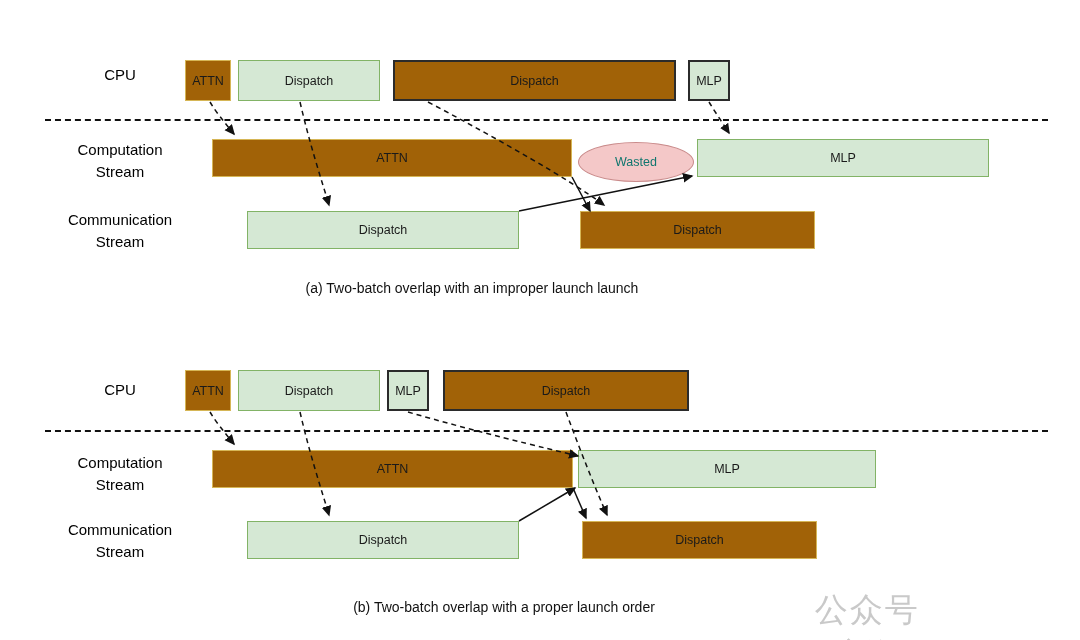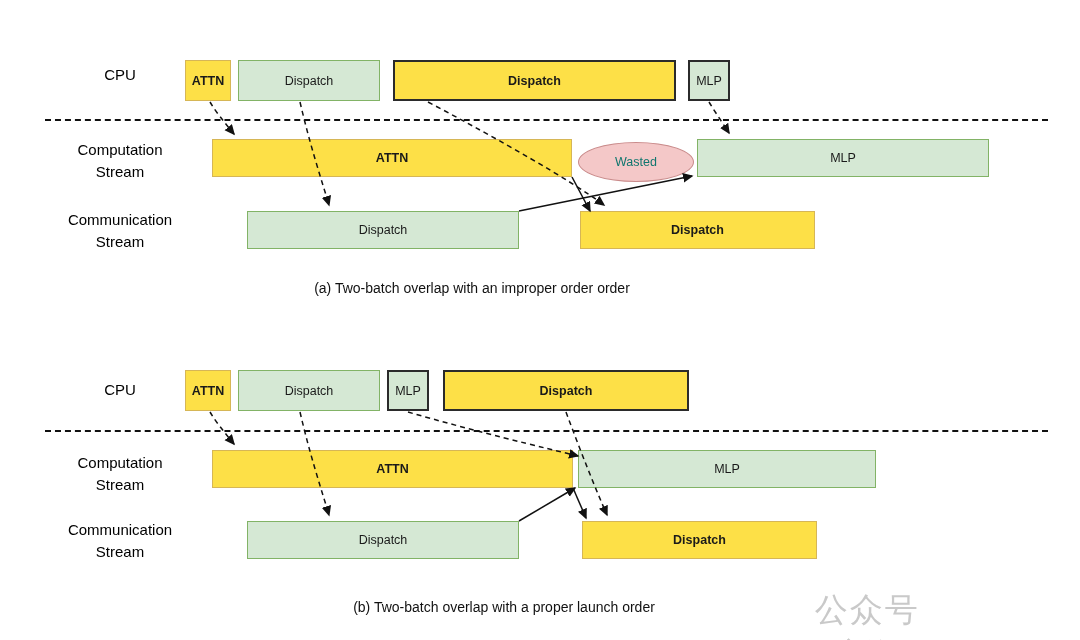--- a/index.html
+++ b/index.html
@@ -32,23 +32,22 @@
   .box {
     position: absolute;
     box-sizing: border-box;
     display: flex;
     align-items: center;
     justify-content: center;
     font-size: 12.5px;
     color: #1a1a1a;
   }
   .box.yellow {
-    background: #fde047;
+    background: #a16207;
     border: 1px solid #d6b656;
-    font-weight: bold;
   }
   .box.green {
     background: #d5e8d4;
     border: 1px solid #82b366;
   }
   .box.thick {
     border: 2.5px solid #2b2b2b;
   }
   .ellipse {
     position: absolute;
@@ -114,21 +113,21 @@
 
     <div class="divider" style="left:45px; top:119px; width:1003px;"></div>
 
     <div class="box yellow" style="left:212px; top:139px; width:360px; height:38px;">ATTN</div>
     <div class="ellipse" style="left:578px; top:142px; width:116px; height:40px;">Wasted</div>
     <div class="box green" style="left:697px; top:139px; width:292px; height:38px;">MLP</div>
 
     <div class="box green" style="left:247px; top:211px; width:272px; height:38px;">Dispatch</div>
     <div class="box yellow" style="left:580px; top:211px; width:235px; height:38px;">Dispatch</div>
 
-    <div class="caption" style="left:0; top:280px;">(a) Two-batch overlap with an improper order order</div>
+    <div class="caption" style="left:0; top:280px;">(a) Two-batch overlap with an improper launch launch</div>
   </div>
 
   <div>
 
     <div class="row-label" style="left:50px; top:379px; width:140px;">CPU</div>
     <div class="row-label" style="left:40px; top:452px; width:160px;">Computation
 Stream</div>
     <div class="row-label" style="left:40px; top:519px; width:160px;">Communication
 Stream</div>
 

